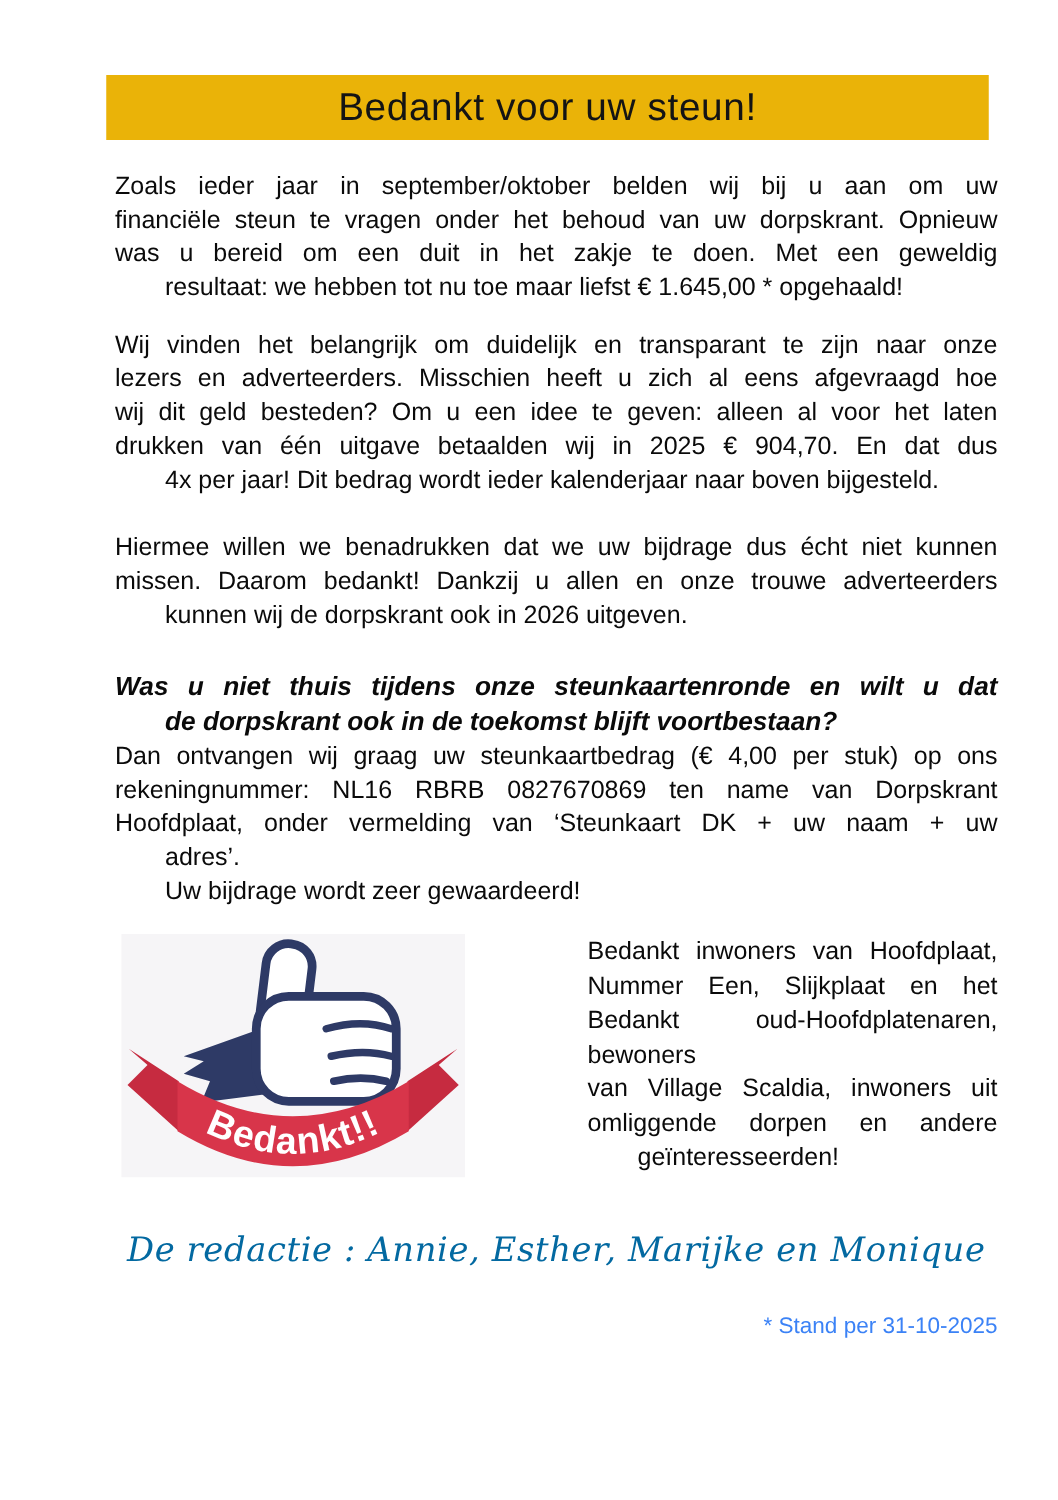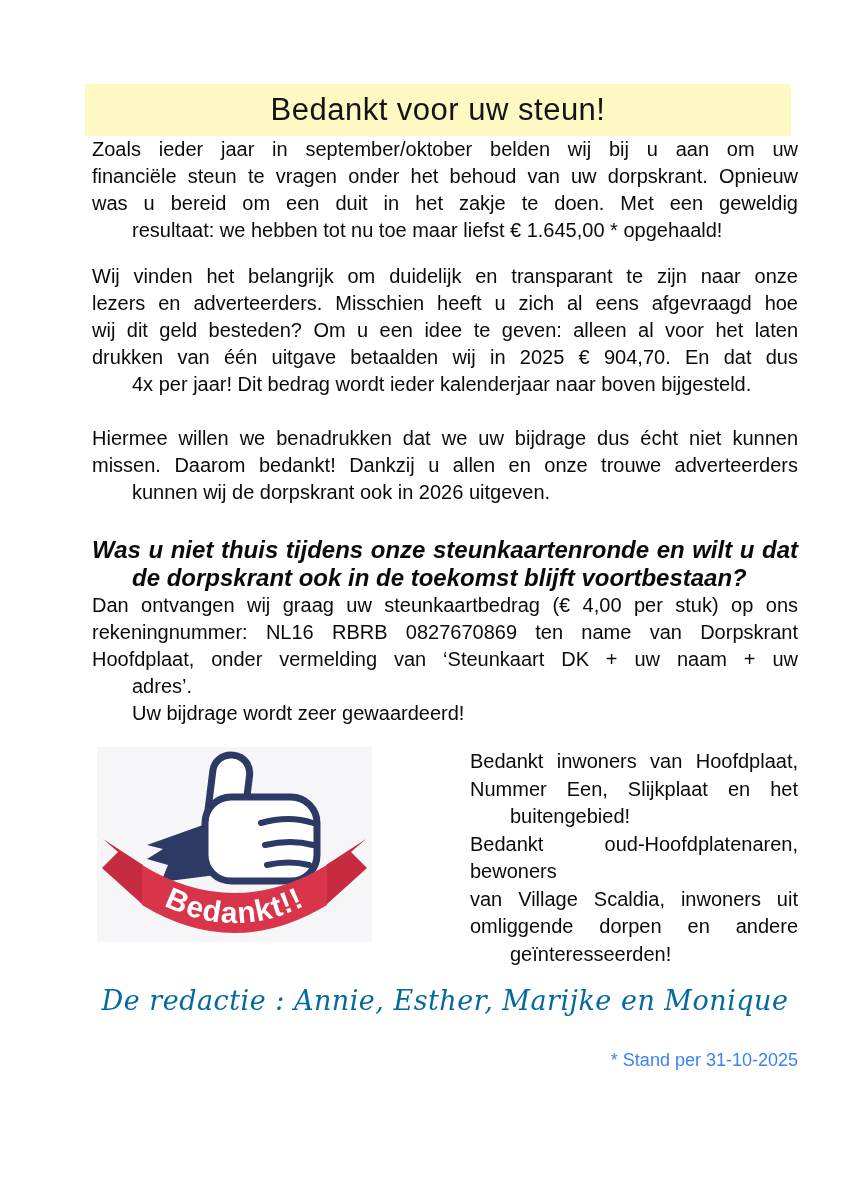--- a/index.html
+++ b/index.html
@@ -9,22 +9,22 @@
     height: 1200px;
     background: #ffffff;
     font-family: "Liberation Sans", sans-serif;
     color: #0a0a0a;
     overflow: hidden;
   }
   .banner {
     position: absolute;
     left: 85px; top: 60px;
     width: 706px; height: 52px;
-    background: #fef9c3;
-    display: flex; align-items: center; justify-content: center; margin-top: 24px;
+    background: #eab308;
+    display: flex; align-items: center; justify-content: center;
   }
   .banner h1 {
     margin: 0;
     font-size: 31px;
     font-weight: 400;
     letter-spacing: 0.5px;
     color: #141414;
     font-family: "Liberation Sans", sans-serif;
   }
   .content {
@@ -32,21 +32,21 @@
     left: 92px; top: 0;
     width: 706px; height: 1200px;
   }
   .blk { position: absolute; left: 0; width: 706px; margin: 0; }
   .jp { font-size: 20px; line-height: 27px; }
   .jl { display: block; text-align: justify; text-align-last: justify; }
   .ll { display: block; text-align: left; margin-left: 40px; }
   .callout {
     font-weight: bold;
     font-style: italic;
-    font-size: 24px;
+    font-size: 21px;
     line-height: 28px;
   }
   .media-row { top: 747px; display: flex; align-items: flex-start; }
   .badge { margin-left: 5px; width: 275px; height: 195px; flex: 0 0 auto; }
   .thanks-col {
     margin-left: 98px;
     width: 414px;
     font-size: 20px;
     line-height: 27.5px;
     padding-top: 1px;
@@ -133,21 +133,20 @@
           <path id="ribbonTextPath" d="M 48,148 Q 137,204 227,148" fill="none"></path>
           <text font-family="Liberation Sans, sans-serif" font-size="30" font-weight="bold" fill="#ffffff" letter-spacing="1">
             <textPath href="#ribbonTextPath" xlink:href="#ribbonTextPath" startOffset="50%" text-anchor="middle">Bedankt!!</textPath>
           </text>
         </g>
       </svg>
 
       <div class="thanks-col">
         <span class="jl">Bedankt inwoners van Hoofdplaat,</span>
         <span class="jl">Nummer Een, Slijkplaat en het</span>
-        <span class="ll">buitengebied!</span>
         <span class="jl">Bedankt oud-Hoofdplatenaren, bewoners</span>
         <span class="jl">van Village Scaldia, inwoners uit</span>
         <span class="jl">omliggende dorpen en andere</span>
         <span class="ll">geïnteresseerden!</span>
       </div>
     </div>
 
     <p class="blk signature">De redactie : Annie, Esther, Marijke en Monique</p>
 
     <p class="blk footnote">* Stand per 31-10-2025</p>

